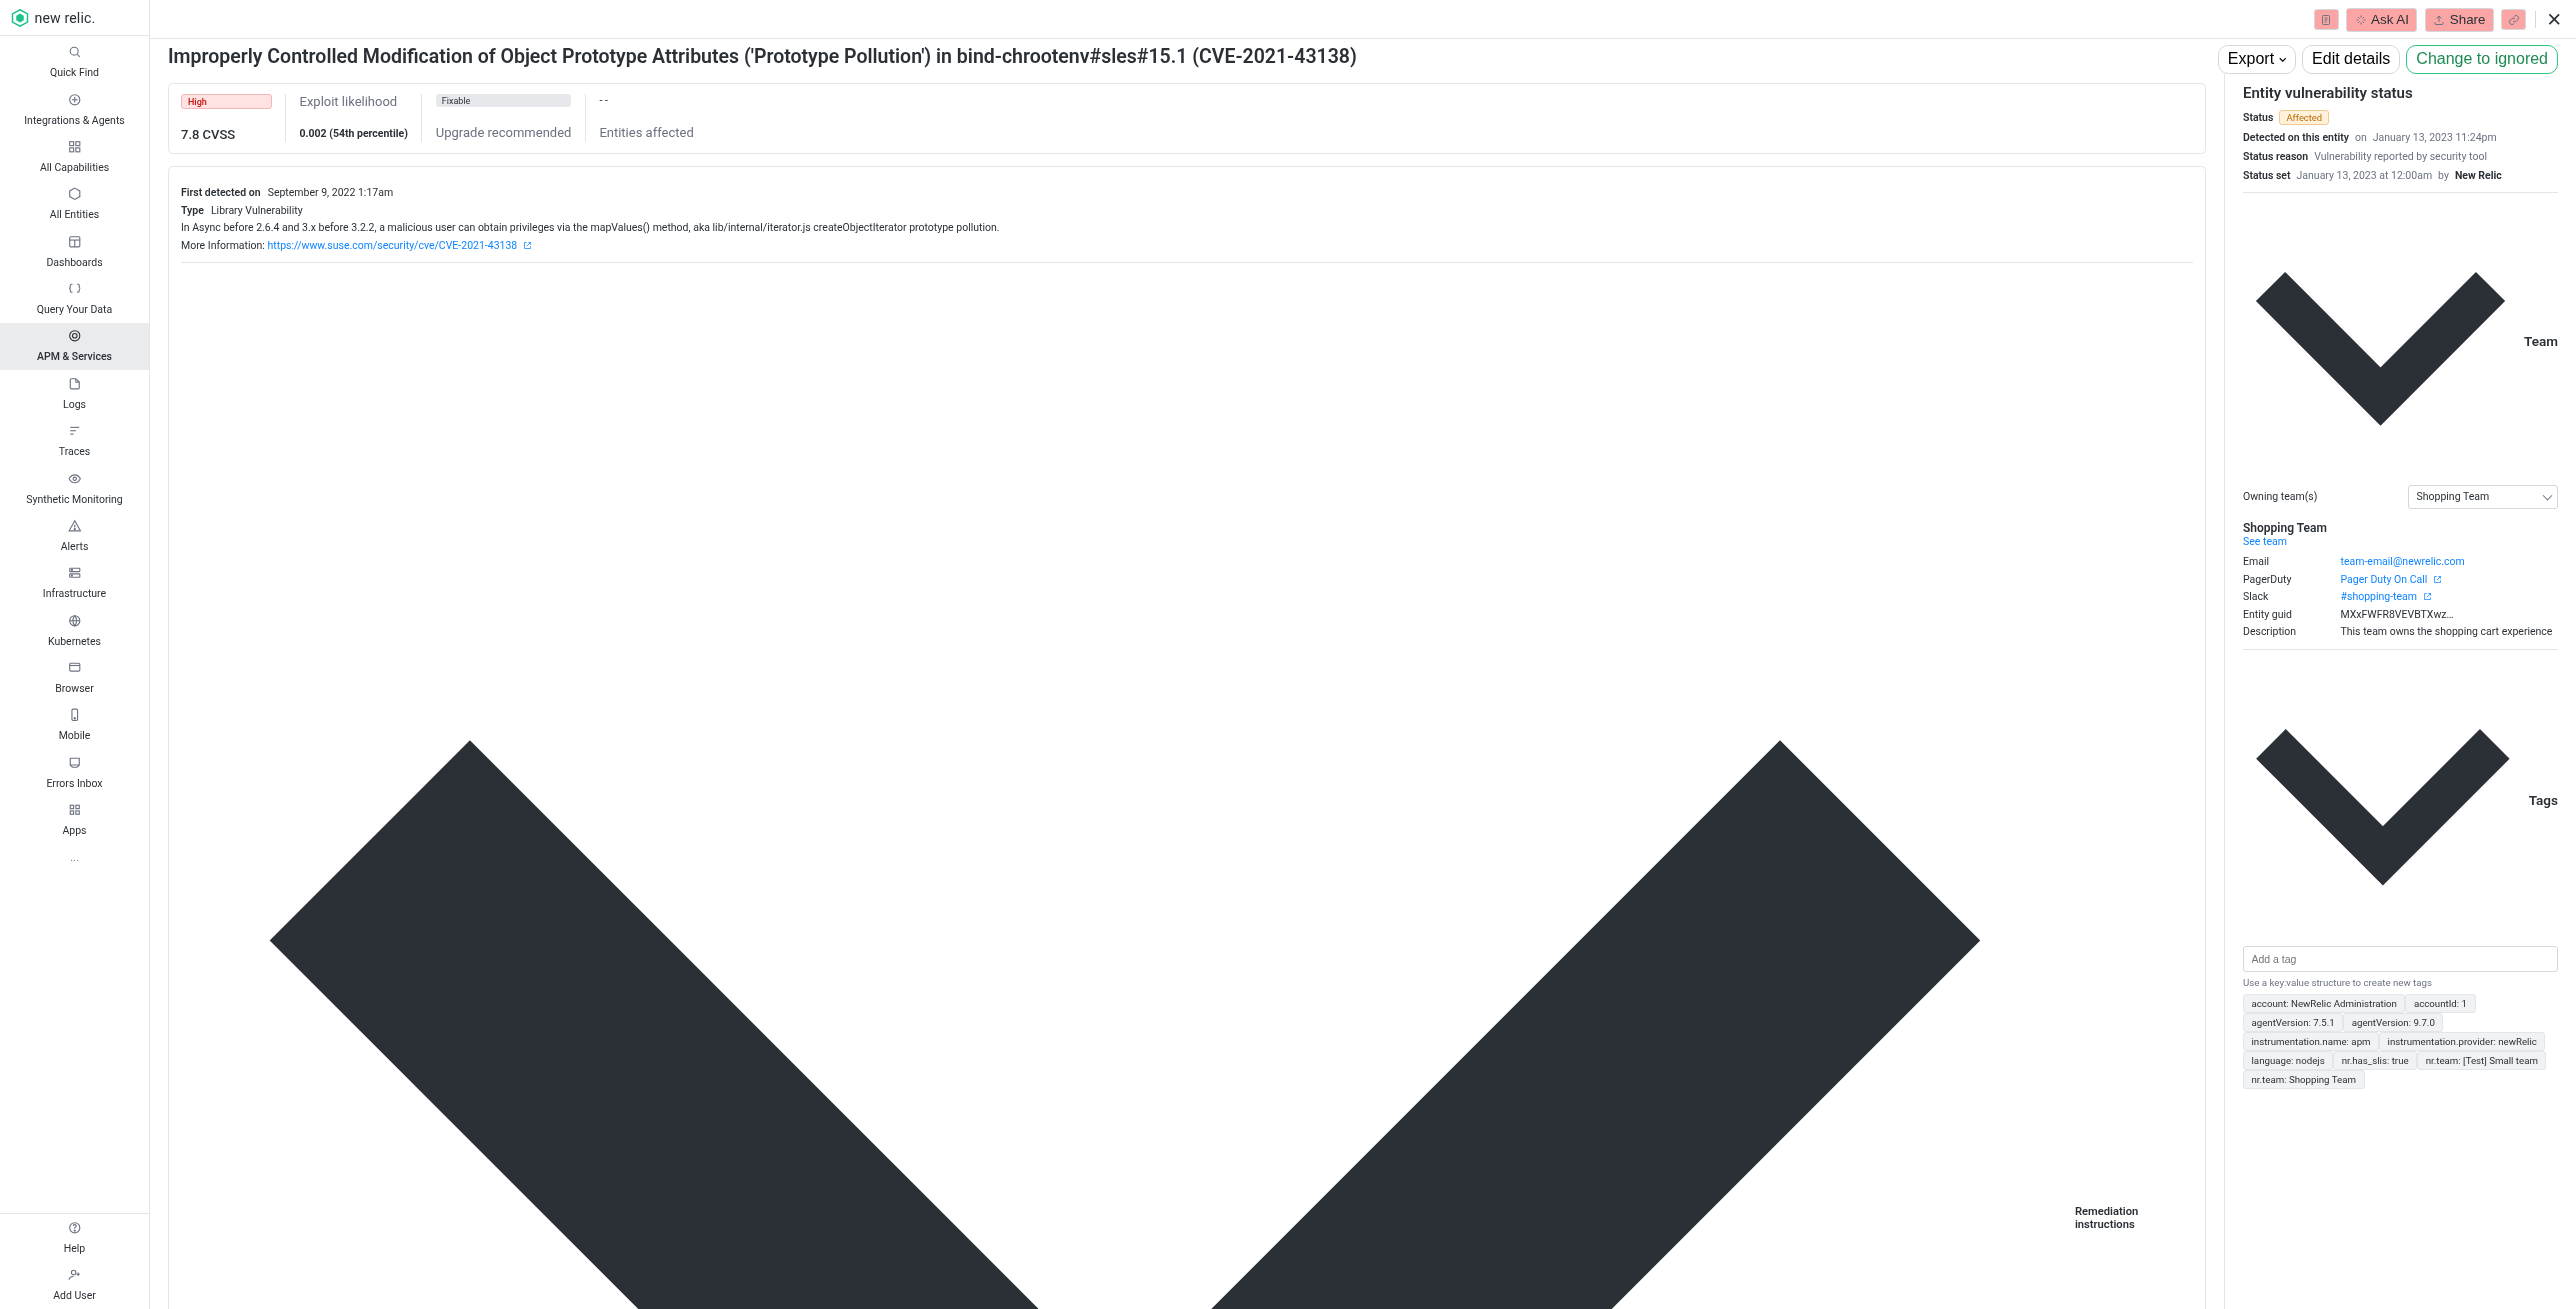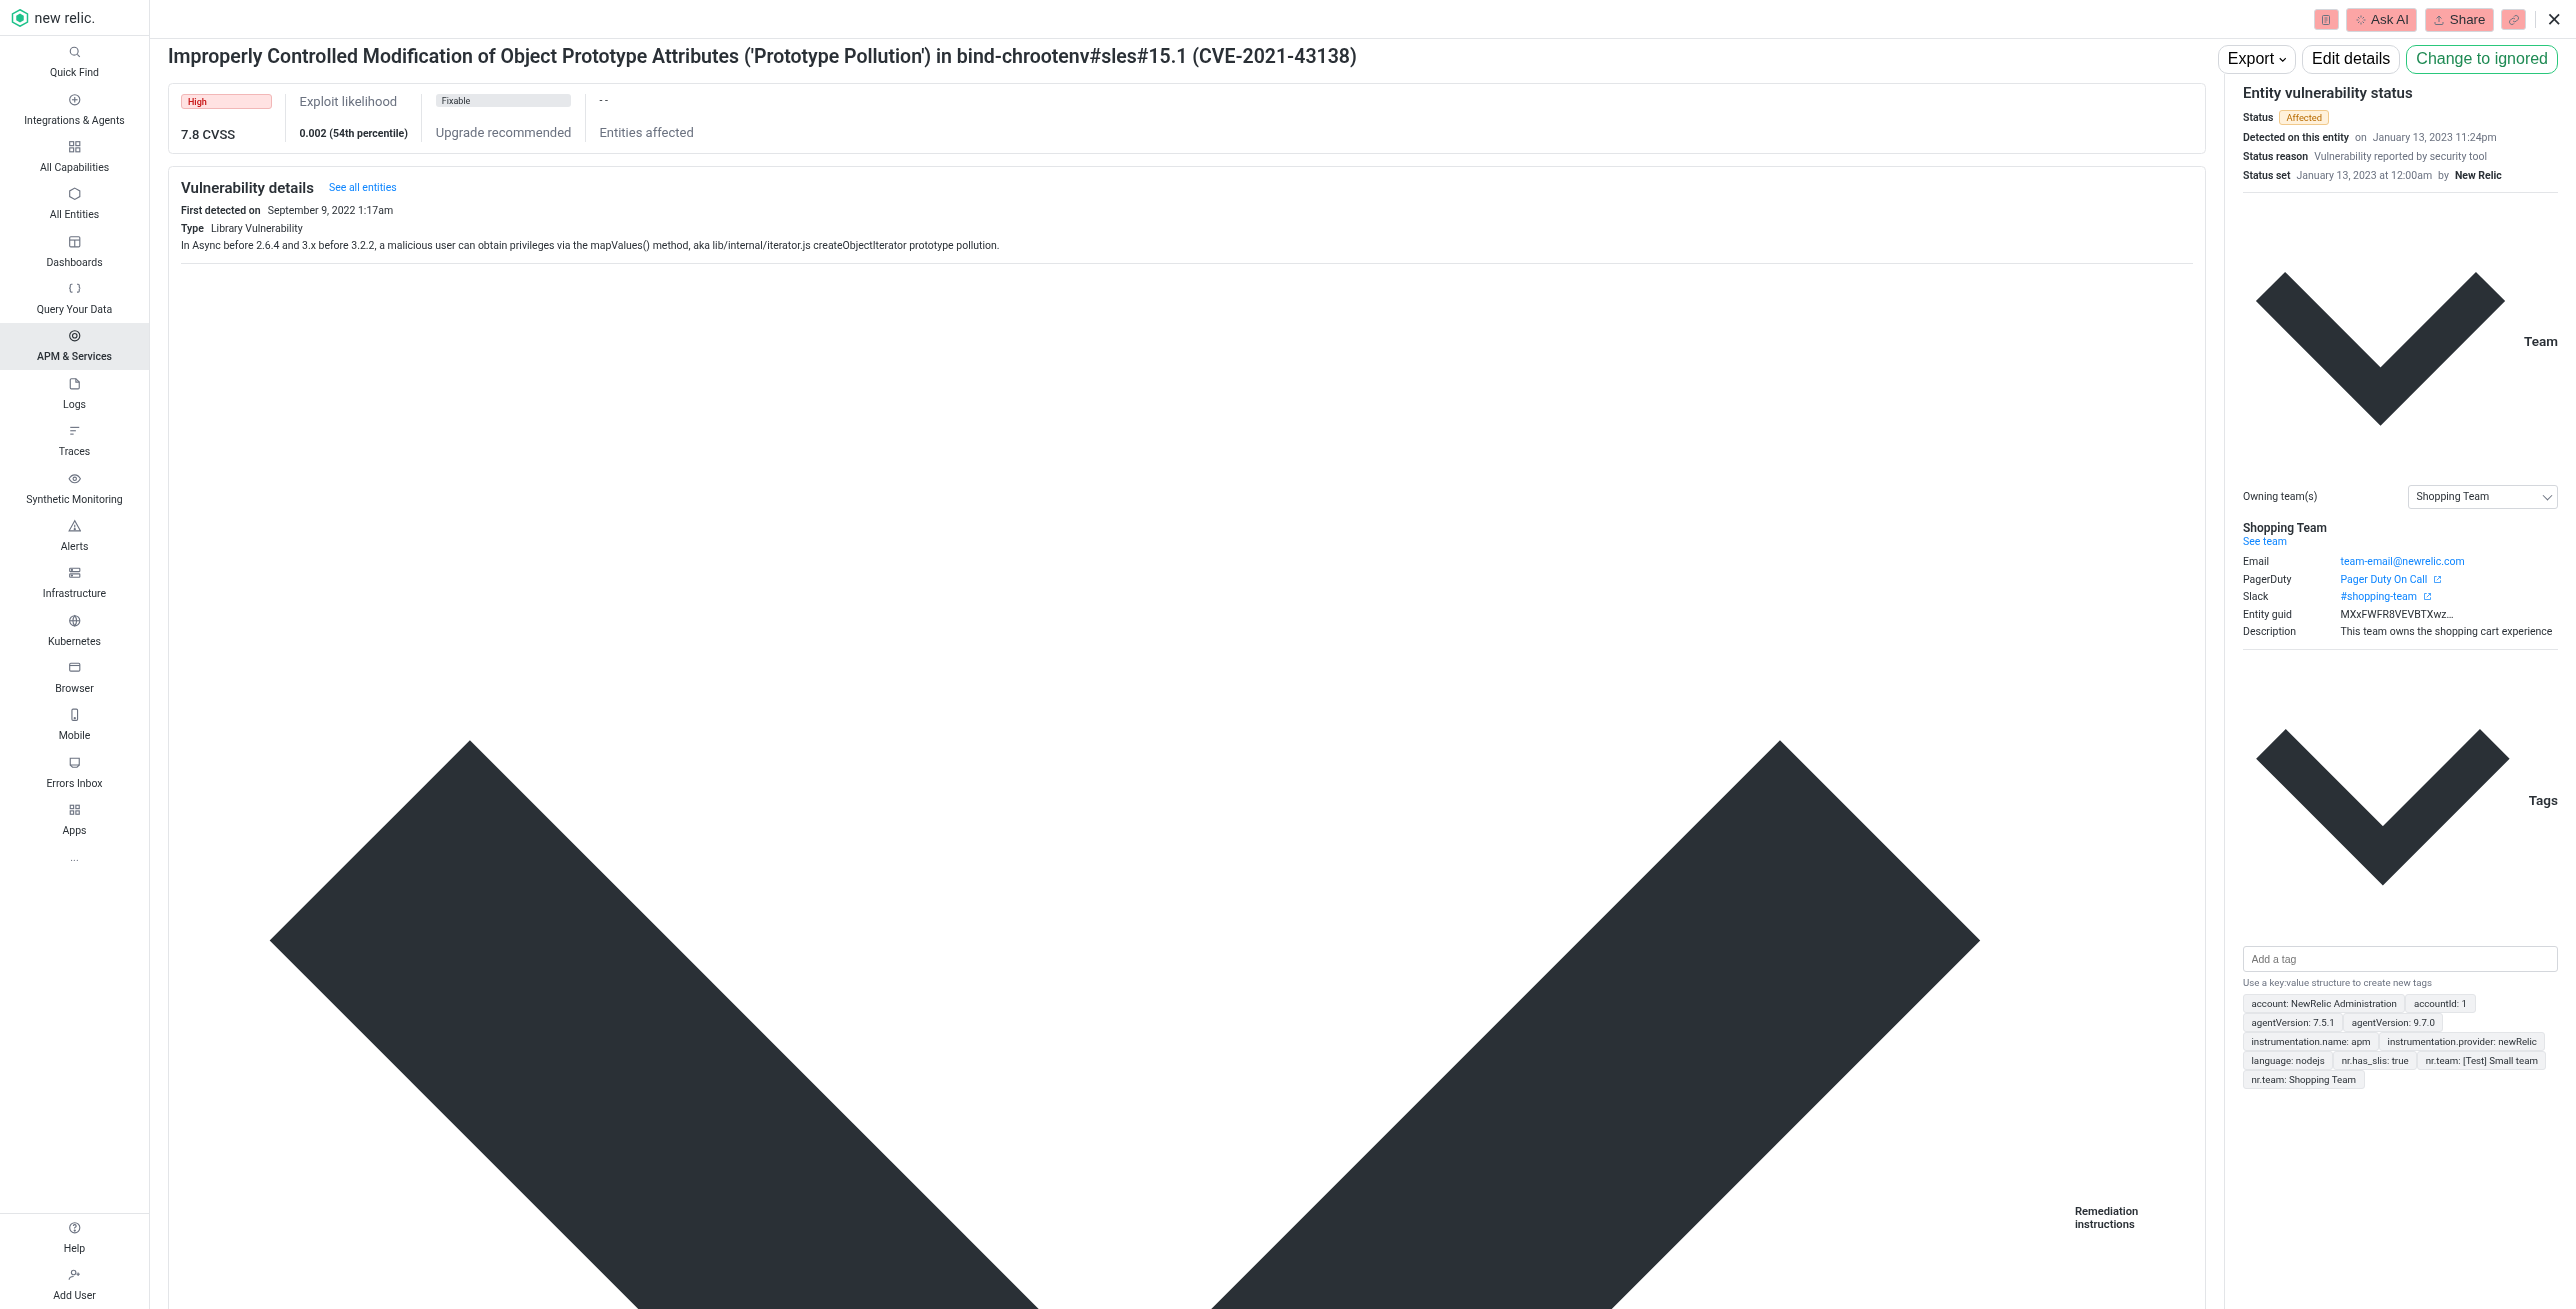--- a/index.html
+++ b/index.html
@@ -423,36 +423,43 @@
               <span class="subline">Upgrade recommended</span>
             </div>
             <div class="cell">
               <span>- -</span>
               <span class="subline">Entities affected</span>
             </div>
           </div>
         </div>
 
         <div class="sect card" style="padding:12px;">
-          <div class="sect-h">
-            <span>Vulnerability details</span>
-            <a class="linky side-link">See all entities</a>
-          </div>
 
           <div class="kv">
             <div class="kv-row">
               <span class="lbl">First detected on</span>
               <span>September 9, 2022 1:17am</span>
             </div>
             <div class="kv-row">
               <span class="lbl">Type</span>
               <span>Library Vulnerability</span>
             </div>
             <div class="kv-row">
               <span>In Async before 2.6.4 and 3.x before 3.2.2, a malicious user can obtain privileges via the mapValues() method, aka lib/internal/iterator.js createObjectIterator prototype pollution.</span>
+            </div>
+            <div class="kv-row">
+              <span>More Information:</span>
+              <a class="linky">
+                <span>https://www.suse.com/security/cve/CVE-2021-43138</span>
+                <svg class="ext-ic" viewBox="0 0 24 24" fill="none" stroke="currentColor" stroke-width="2">
+                    <path d="M14 4h6v6"></path>
+                    <path d="M20 4L10 14"></path>
+                    <path d="M20 14v6H4V4h6"></path>
+                  </svg>
+              </a>
             </div>
           </div>
 
           <hr class="hr">
 
           <div class="rem">
             <div class="rem-h">
               <svg class="chev" viewBox="0 0 10 10">
                   <path d="M1 3l4 4 4-4" fill="none" stroke="currentColor" stroke-width="1.5"></path>
                 </svg>

